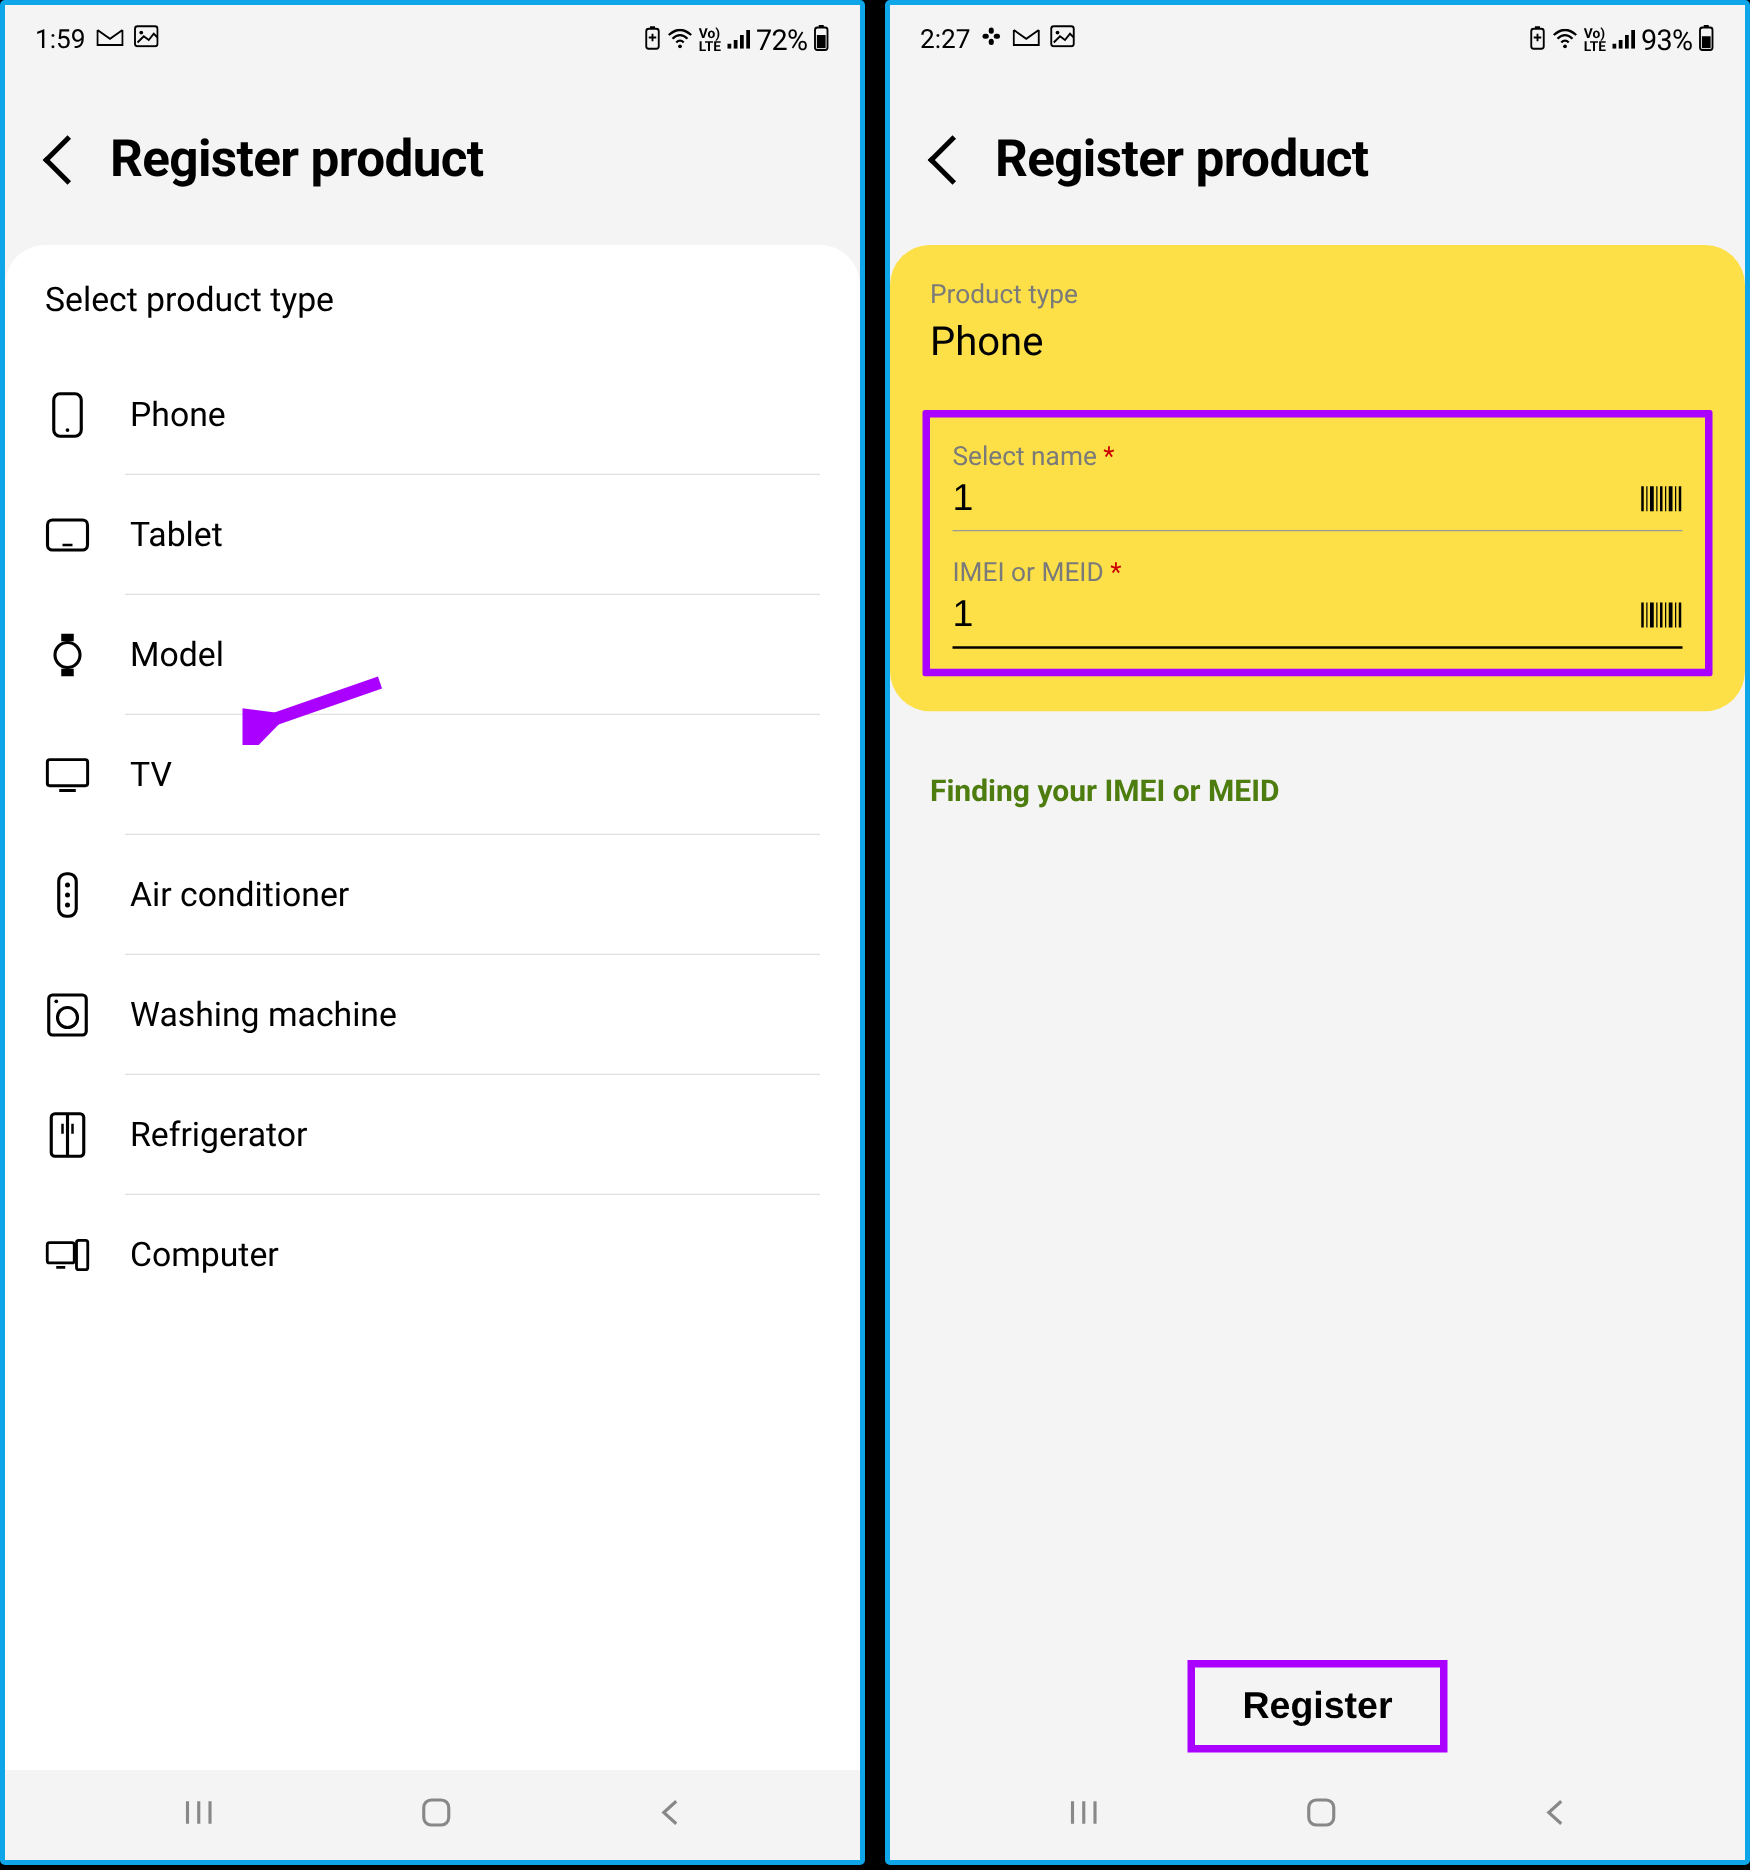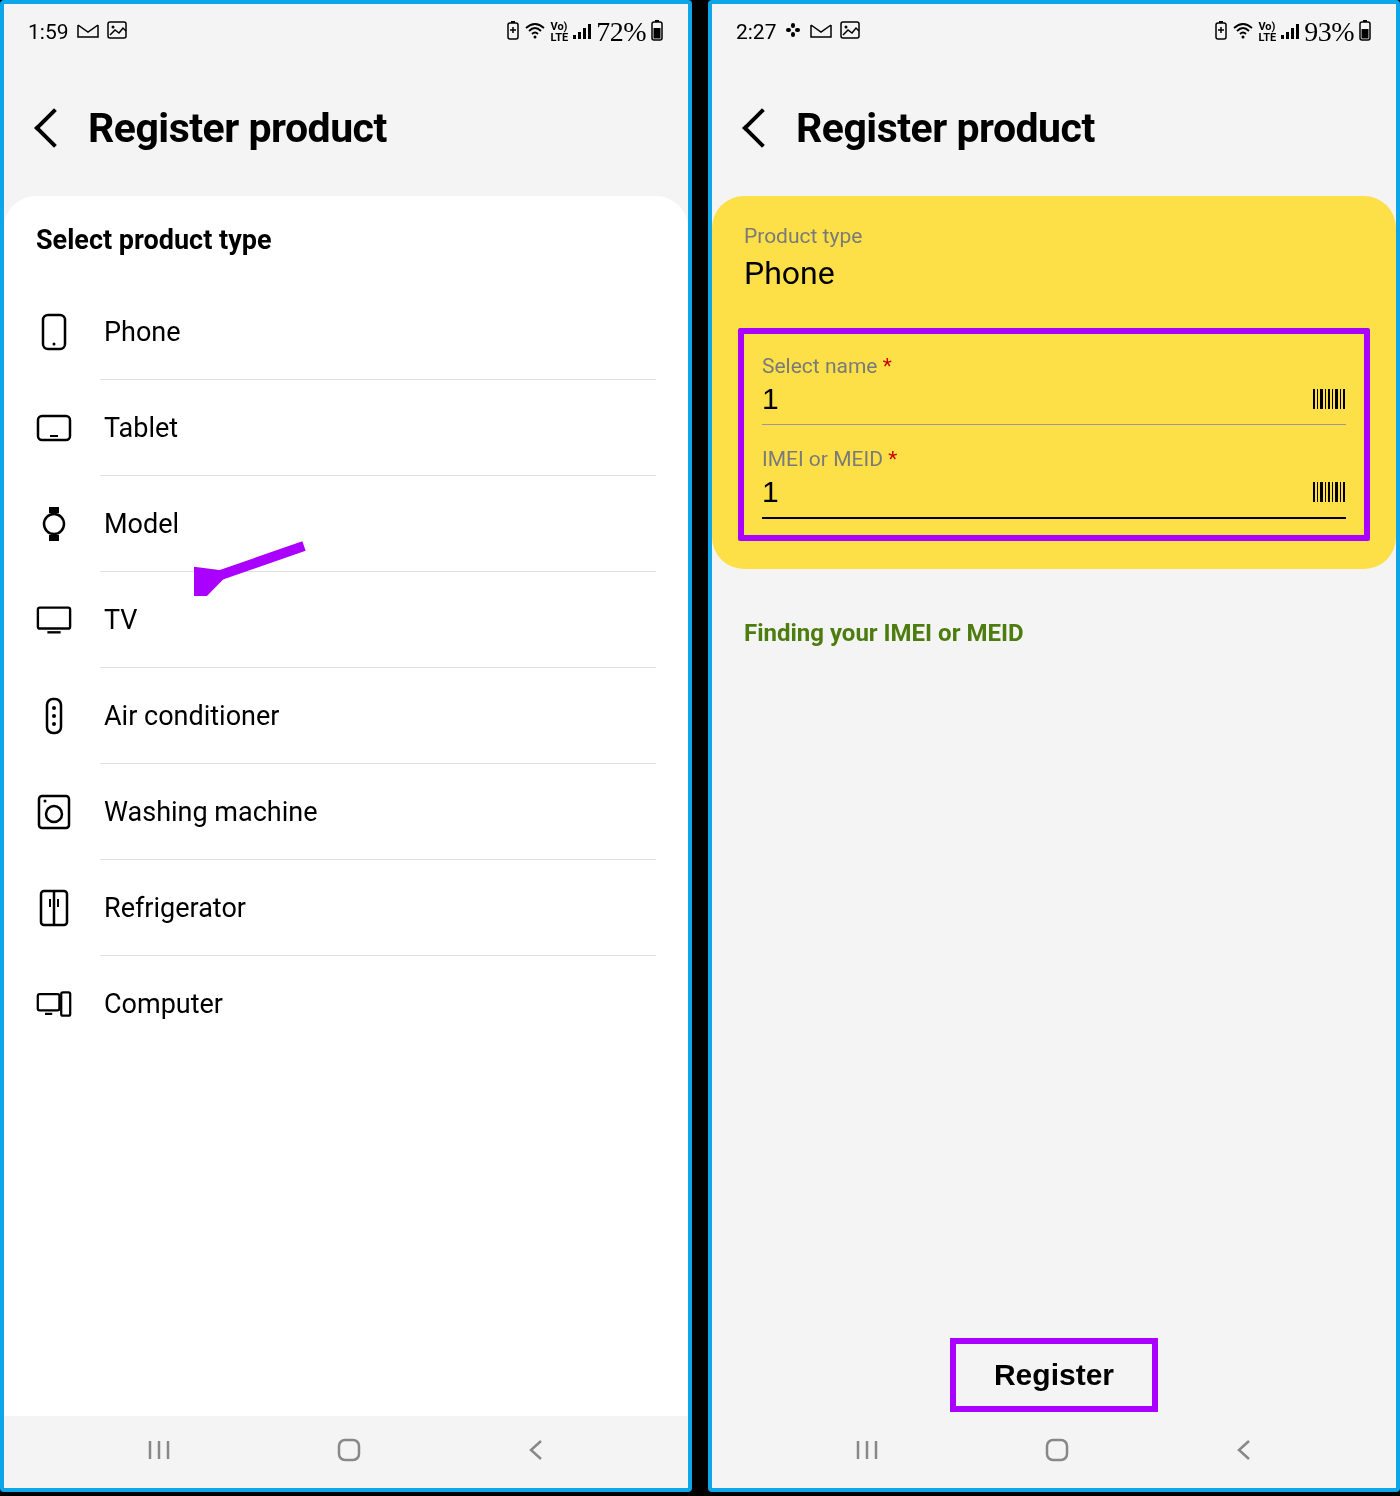--- a/index.html
+++ b/index.html
@@ -31,21 +31,21 @@
     height: 56px;
     display: flex;
     align-items: center;
     justify-content: space-between;
     padding: 0 24px;
     font-size: 21px;
     color: #000;
   }
   .status-left { display: flex; align-items: center; gap: 8px; }
   .status-right { display: flex; align-items: center; gap: 4px; font-size: 20px; }
-  .status-right .batt { font-size: 28px; letter-spacing: -0.5px; font-family: Liberation Serif, serif; }
+  .status-right .batt { font-size: 23px; letter-spacing: -0.5px; }
   .header {
     display: flex;
     align-items: center;
     gap: 20px;
     padding: 44px 28px 44px 28px;
   }
   .back-arrow {
     width: 28px;
     height: 28px;
     border-left: 4px solid #000;
@@ -61,21 +61,21 @@
   .card {
     background: #fff;
     border-radius: 32px 32px 0 0;
     flex: 1;
     padding: 28px 0 0 0;
     display: flex;
     flex-direction: column;
   }
   .section-title {
     font-size: 27px;
-    font-weight: 700;
+    font-weight: 400;
     padding: 0 32px 28px 32px;
   }
   .list-row {
     display: flex;
     align-items: center;
     padding: 30px 32px;
     gap: 32px;
     position: relative;
   }
   .list-row:not(:last-child)::after {
@@ -150,21 +150,21 @@
   }
   .barcode-icon svg { display: block; }
   .help-link {
     font-size: 24px;
     font-weight: 700;
     padding: 50px 32px;
     color: #4d7c0f;
   }
   .register-btn-wrap {
     position: absolute;
-    bottom: 76px;
+    bottom: 86px;
     left: 0; right: 0;
     display: flex;
     justify-content: center;
   }
   .register-btn-highlight {
     border: 6px solid #aa00ff;
     padding: 14px 38px;
   }
   .register-btn {
     font-size: 30px;

